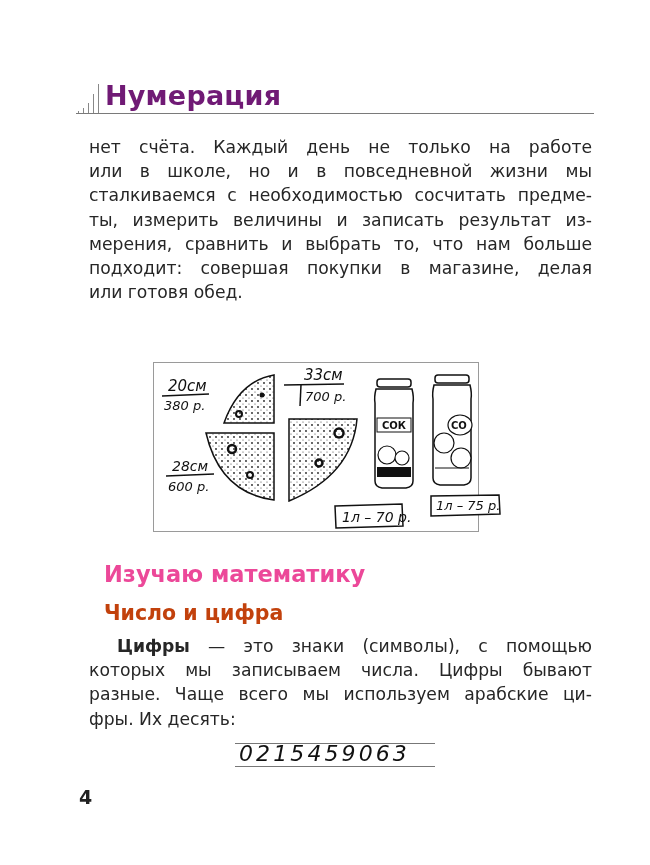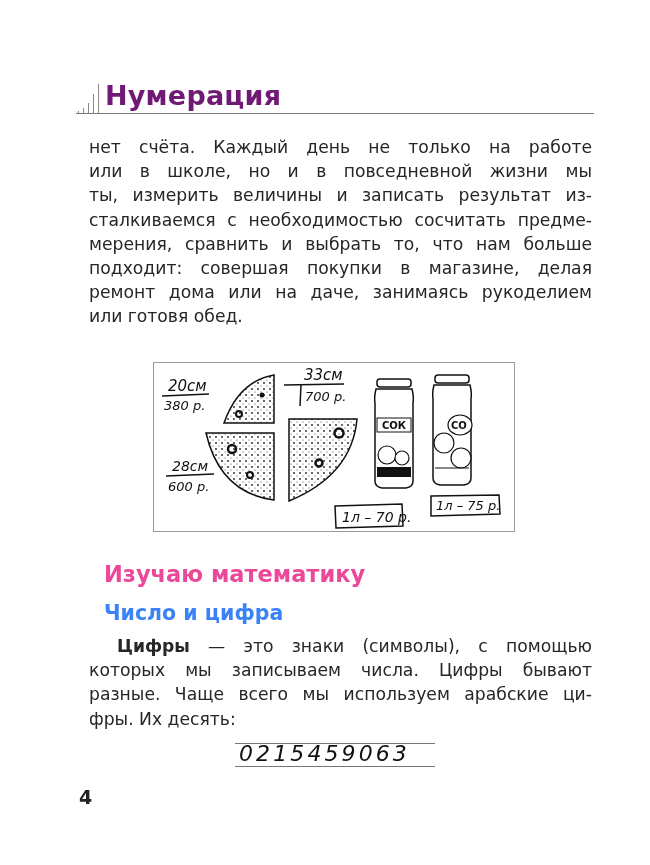--- a/index.html
+++ b/index.html
@@ -15,28 +15,28 @@
                    letter-spacing: 0.2px; color: #701a75; }
 
   
   .para { position: absolute; left: 89px; width: 503px; font-size: 17.2px; line-height: 24.2px;
           text-align: justify; color: #262626; }
   .para .line { display: block; text-align: justify; text-align-last: justify; white-space: nowrap; }
   .para .line.last { text-align-last: left; }
   .para .line.indent { padding-left: 28px; }
 
   
-  .illustration { position: absolute; left: 153px; top: 362px; width: 362px; height: 170px;
+  .illustration { position: absolute; left: 153px; top: 362px; width: 326px; height: 170px;
                   border: 1.5px solid #9a9a9a; box-sizing: border-box; background: #fff; }
   .illustration svg { position: absolute; left: 0; top: 0; }
   .hand { font-family: "DejaVu Sans", sans-serif; font-style: italic; fill: #111; }
 
   
   .h2 { position: absolute; left: 104px; top: 561px; font-size: 22.5px; font-weight: bold; color: #ec4899; }
-  .h3 { position: absolute; left: 104px; top: 601px; font-size: 20.5px; font-weight: bold; color: #3b82f6; }
+  .h3 { position: absolute; left: 104px; top: 601px; font-size: 20.5px; font-weight: bold; color: #c2410c; }
 
   .digits-box { position: absolute; left: 235px; top: 741px; width: 200px; height: 26px; }
   .digits-box .ruler { position: absolute; left: 0; right: 0; height: 1px; background: #777; }
   .digits { position: absolute; left: 0; right: 0; top: 0; font-family: "DejaVu Sans", sans-serif;
             font-style: italic; font-size: 22px; letter-spacing: 3.1px; color: #111; line-height: 26px;
             padding-left: 4px; }
 
   .page-number { position: absolute; left: 79px; top: 786px; font-size: 19px; font-weight: bold; color: #222; }
   .bold { font-weight: bold; }
 </style>
@@ -51,25 +51,24 @@
     <div class="bar" style="left:17px;height:20px;"></div>
     <div class="bar" style="left:22px;height:30px;"></div>
   </div>
   <div class="chapter-title">Нумерация</div>
   <div class="chapter-rule"></div>
 </div>
 
 <div class="para" style="top:135px;">
   <span class="line">нет счёта. Каждый день не только на работе</span>
   <span class="line">или в школе, но и в повседневной жизни мы</span>
+  <span class="line">сталкиваемся с необходимостью сосчитать предме-</span>
   <span class="line">ты, измерить величины и записать результат из-</span>
-  <span class="line">сталкиваемся с необходимостью сосчитать предме-</span>
   <span class="line">мерения, сравнить и выбрать то, что нам больше</span>
   <span class="line">подходит: совершая покупки в магазине, делая</span>
-  <span class="line">ремонт дома или на даче, занимаясь рукоделием</span>
   <span class="line last">или готовя обед.</span>
 </div>
 
 <div class="illustration">
   <svg width="362" height="170" viewBox="0 0 362 170">
     <defs>
       <pattern id="dots" width="6" height="6" patternUnits="userSpaceOnUse">
         <circle cx="2" cy="2" r="0.9" fill="#222"></circle>
         <circle cx="5" cy="5" r="0.6" fill="#444"></circle>
       </pattern>

